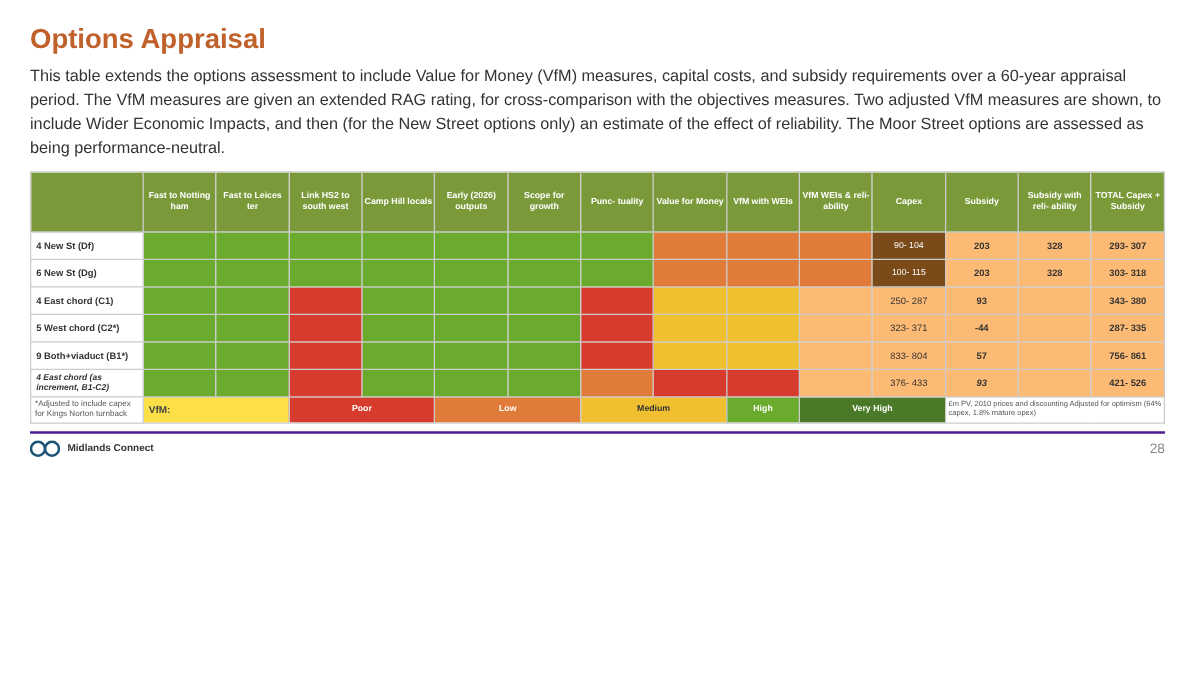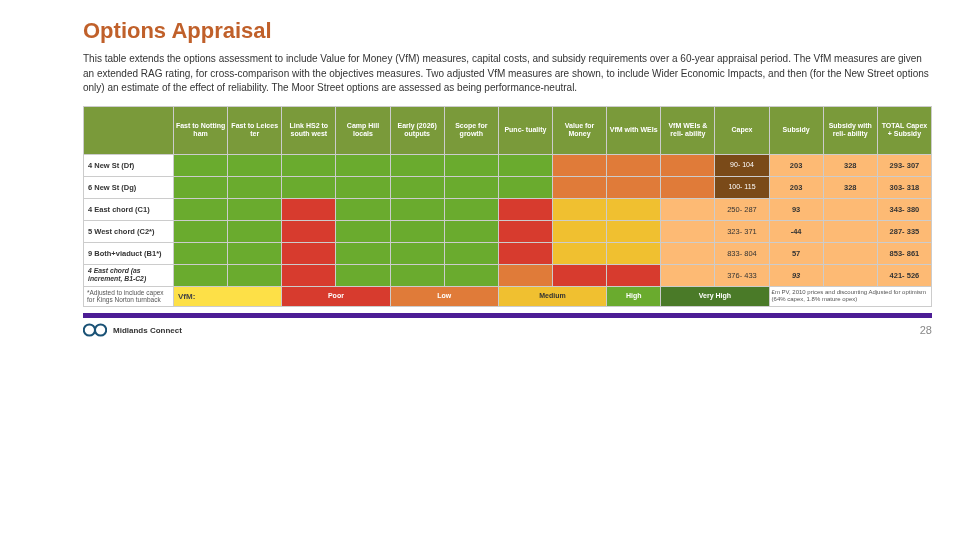--- a/index.html
+++ b/index.html
@@ -6,33 +6,32 @@
     body {
       width: 960px;
       height: 540px;
       background: #fff;
       font-family: Arial, sans-serif;
       overflow: hidden;
       position: relative;
     }
 
     .page {
-      padding: 18px 28px 10px 44px;
-      margin-left: 39px;
+      padding: 18px 28px 10px 24px;
     }
 
     h1 {
       font-size: 22px;
       font-weight: bold;
       color: #c0602a;
       margin-bottom: 8px;
     }
 
     .intro-text {
-      font-size: 10px;
+      font-size: 13px;
       color: #333;
       line-height: 1.45;
       margin-bottom: 10px;
       max-width: 920px;
     }
 
     .table-wrap {
       width: 100%;
       overflow: visible;
     }
@@ -122,21 +121,21 @@
     .vfm-medium { background: #f0c030; color: #333 !important; }
     .vfm-high { background: #6aab2e; }
     .vfm-very-high { background: #4a7a28; }
 
     .footer-bar {
       display: flex;
       align-items: center;
       justify-content: space-between;
       margin-top: 6px;
       padding-top: 4px;
-      border-top: 5px solid #4c1d95;
+      border-top: 2px solid #4c1d95;
     }
 
     .footer-logo {
       display: flex;
       align-items: center;
       gap: 6px;
       font-size: 9px;
       font-weight: bold;
       color: #333;
     }
@@ -273,21 +272,21 @@
           <td class="c-green"></td>
           <td class="c-green"></td>
           <td class="c-red"></td>
           <td class="c-yellow"></td>
           <td class="c-yellow"></td>
           <td class="num-cell"></td>
           <td class="num-cell">833-
 804</td>
           <td class="num-cell bold">57</td>
           <td class="num-cell"></td>
-          <td class="num-cell bold">853-
+          <td class="num-cell bold">756-
 861</td>
         </tr>
 
         <tr class="data-row">
           <td class="row-label italic" style="font-style:italic;font-size:6.8px;">4 East chord (as increment, B1-C2)</td>
           <td class="c-green"></td>
           <td class="c-green"></td>
           <td class="c-red"></td>
           <td class="c-green"></td>
           <td class="c-green"></td>

